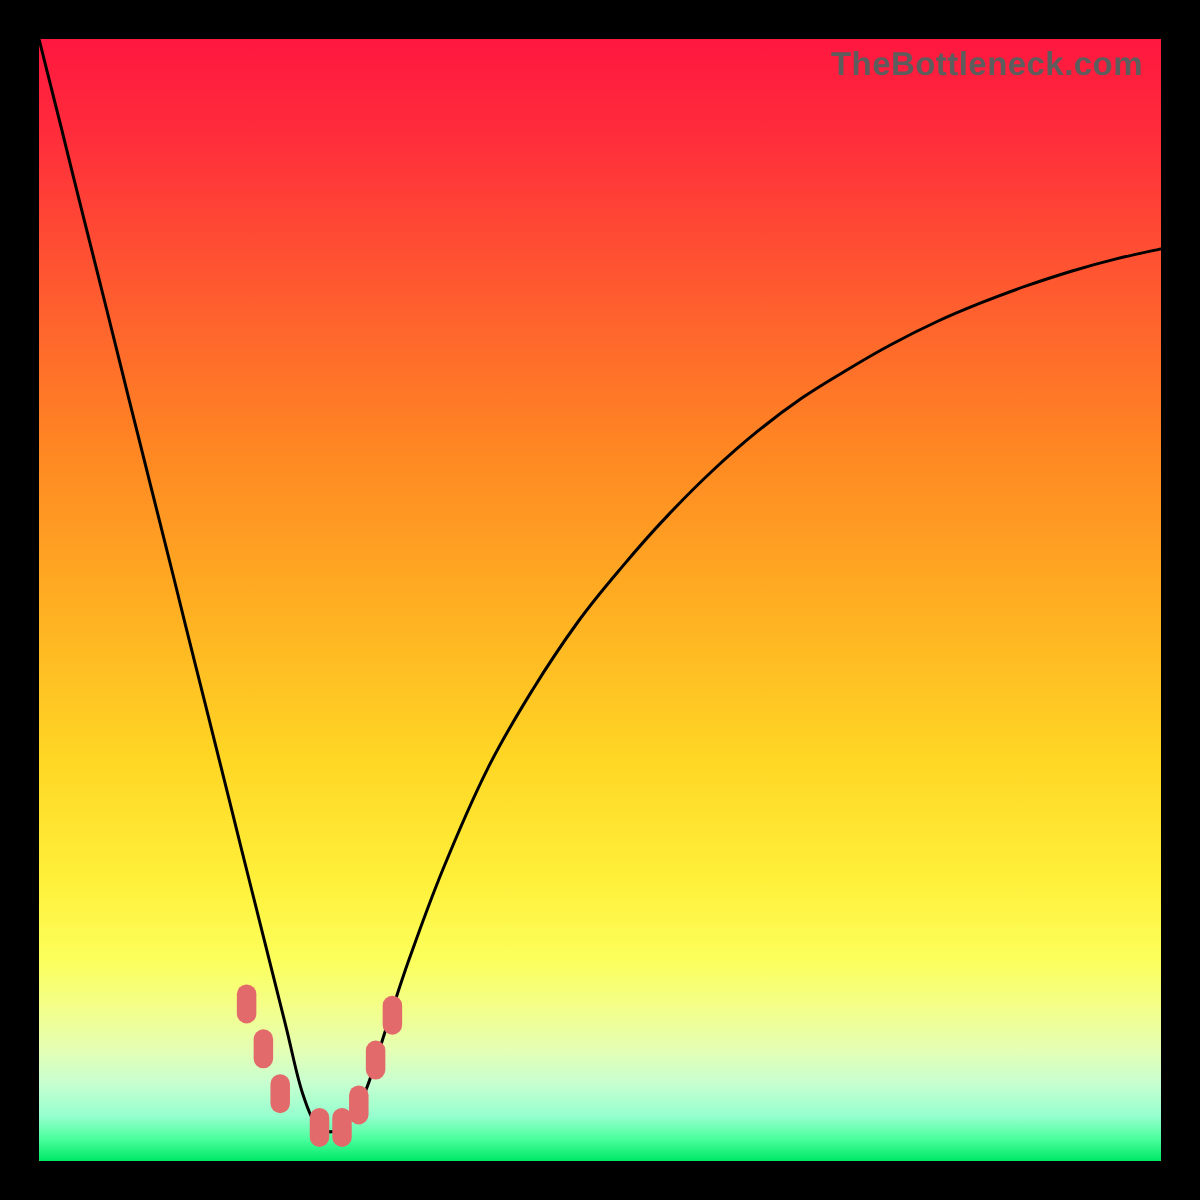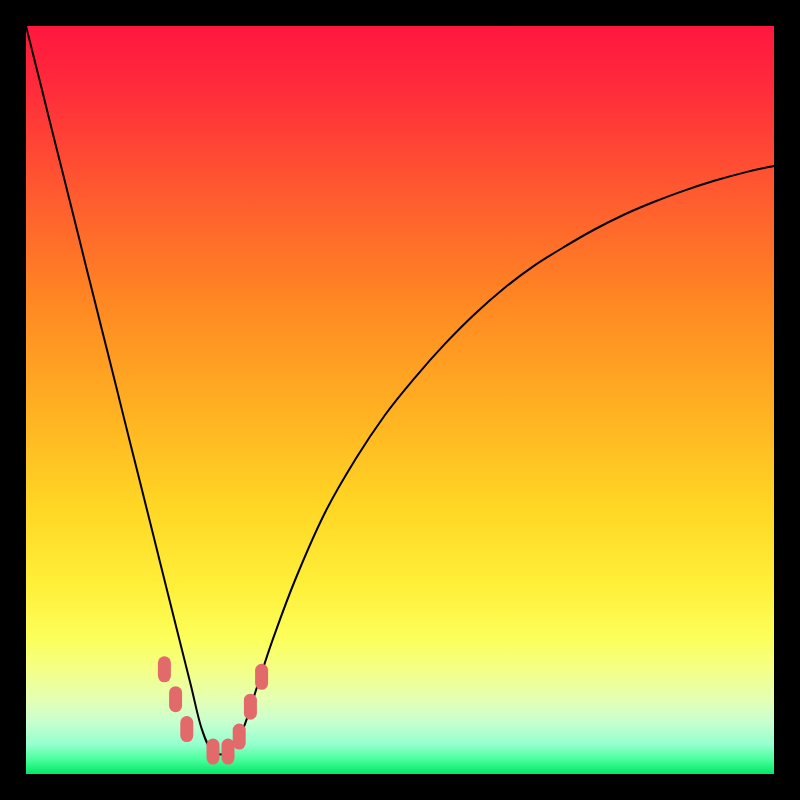--- a/index.html
+++ b/index.html
@@ -61,20 +61,21 @@
   }
   .marker {
     fill: #e36a6a;
     stroke: none;
   }
 </style>
 </head>
 <body>
 
 <div class="frame">
+  <div class="watermark">TheBottleneck.com</div>
   <svg class="plot" viewBox="0 0 748 748">
     <path id="curve-path" class="curve" d="M 0.0 0.0 C 2.7 10.8, 9.6 38.3, 15.0 59.8 C 20.3 81.4, 24.5 98.1, 29.9 119.7 C 35.3 141.2, 39.5 158.0, 44.9 179.5 C 50.3 201.1, 54.5 217.8, 59.8 239.4 C 65.2 260.9, 69.4 277.7, 74.8 299.2 C 80.2 320.7, 84.4 337.5, 89.8 359.0 C 95.1 380.6, 99.3 397.3, 104.7 418.9 C 110.1 440.4, 114.3 457.2, 119.7 478.7 C 125.1 500.3, 129.3 517.0, 134.6 538.6 C 140.0 560.1, 144.2 576.9, 149.6 598.4 C 155.0 619.9, 159.8 639.4, 164.6 658.2 C 169.3 677.1, 171.7 691.0, 175.8 703.1 C 179.8 715.2, 182.3 721.5, 187.0 725.6 C 191.7 729.6, 196.6 729.6, 202.0 725.6 C 207.3 721.5, 211.5 715.2, 216.9 703.1 C 222.3 691.0, 226.5 674.4, 231.9 658.2 C 237.3 642.1, 240.1 632.2, 246.8 613.4 C 253.6 594.5, 259.9 576.4, 269.3 553.5 C 278.7 530.6, 288.4 507.7, 299.2 486.2 C 310.0 464.7, 318.3 451.3, 329.1 433.8 C 339.9 416.3, 348.3 403.8, 359.0 389.0 C 369.8 374.1, 378.2 364.4, 389.0 351.6 C 399.7 338.8, 408.1 329.3, 418.9 317.9 C 429.7 306.5, 438.0 298.1, 448.8 288.0 C 459.6 277.9, 467.9 270.6, 478.7 261.8 C 489.5 253.0, 497.9 246.8, 508.6 239.4 C 519.4 232.0, 527.8 227.1, 538.6 220.7 C 549.3 214.2, 557.7 209.2, 568.5 203.5 C 579.3 197.7, 587.6 193.5, 598.4 188.5 C 609.2 183.5, 617.5 180.1, 628.3 175.8 C 639.1 171.5, 647.5 168.3, 658.2 164.6 C 669.0 160.8, 677.4 158.1, 688.2 154.8 C 698.9 151.6, 707.3 149.3, 718.1 146.6 C 728.9 143.9, 742.6 141.1, 748.0 139.9"></path>
     <g id="markers">
         <rect x="131.9" y="630.3" width="13" height="26" rx="6.5" ry="6.5" class="marker"></rect>
         <rect x="143.1" y="660.2" width="13" height="26" rx="6.5" ry="6.5" class="marker"></rect>
         <rect x="154.3" y="690.1" width="13" height="26" rx="6.5" ry="6.5" class="marker"></rect>
         <rect x="180.5" y="712.6" width="13" height="26" rx="6.5" ry="6.5" class="marker"></rect>
         <rect x="195.5" y="712.6" width="13" height="26" rx="6.5" ry="6.5" class="marker"></rect>
         <rect x="206.7" y="697.6" width="13" height="26" rx="6.5" ry="6.5" class="marker"></rect>
         <rect x="217.9" y="667.7" width="13" height="26" rx="6.5" ry="6.5" class="marker"></rect>

